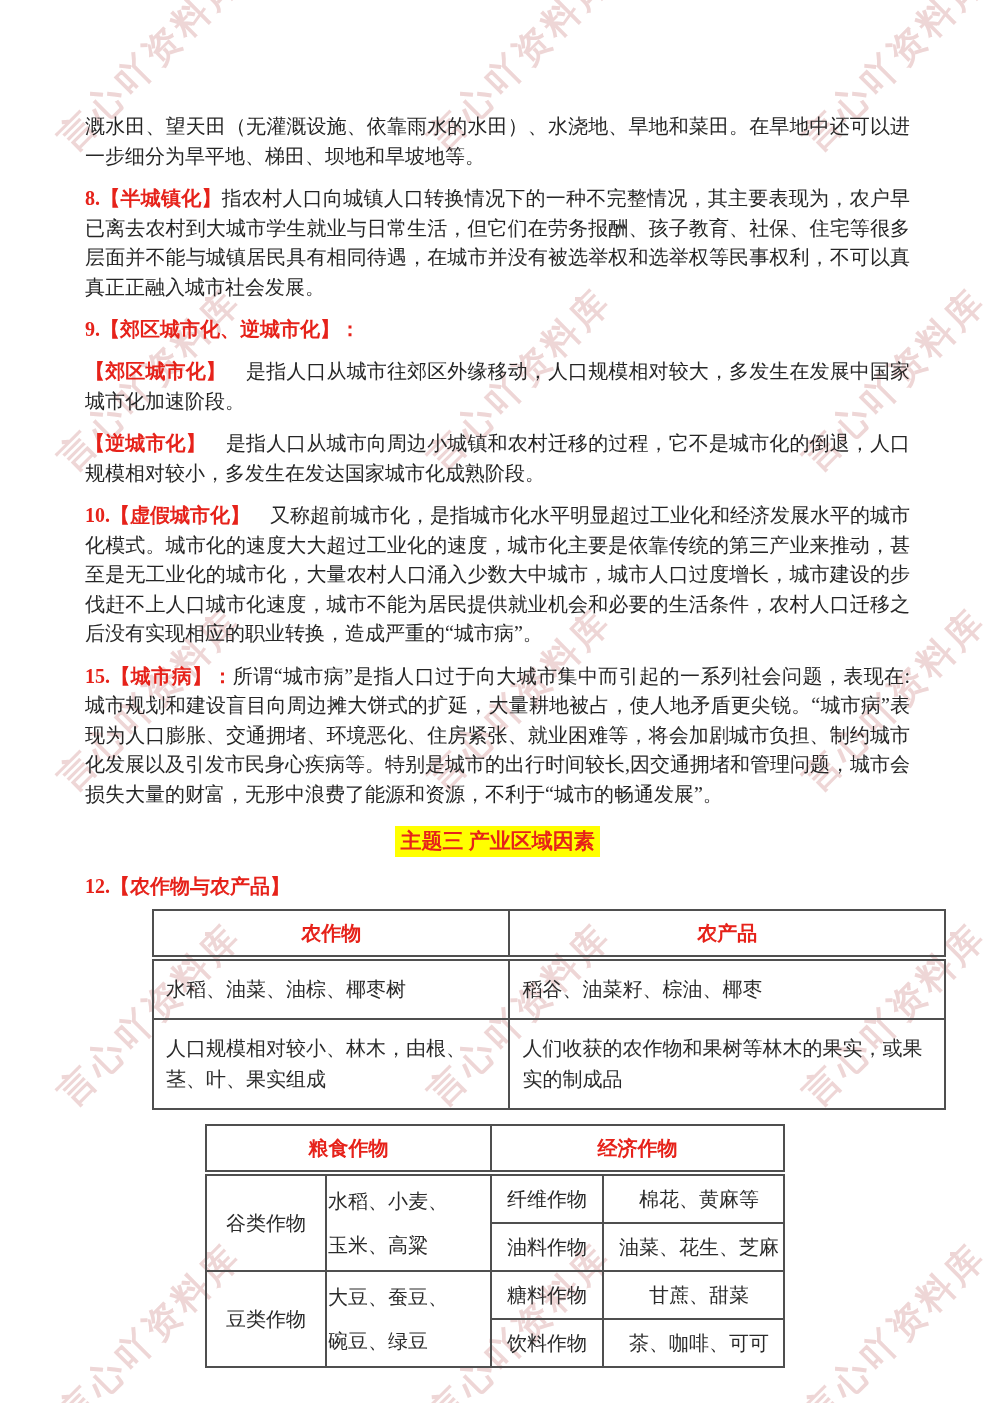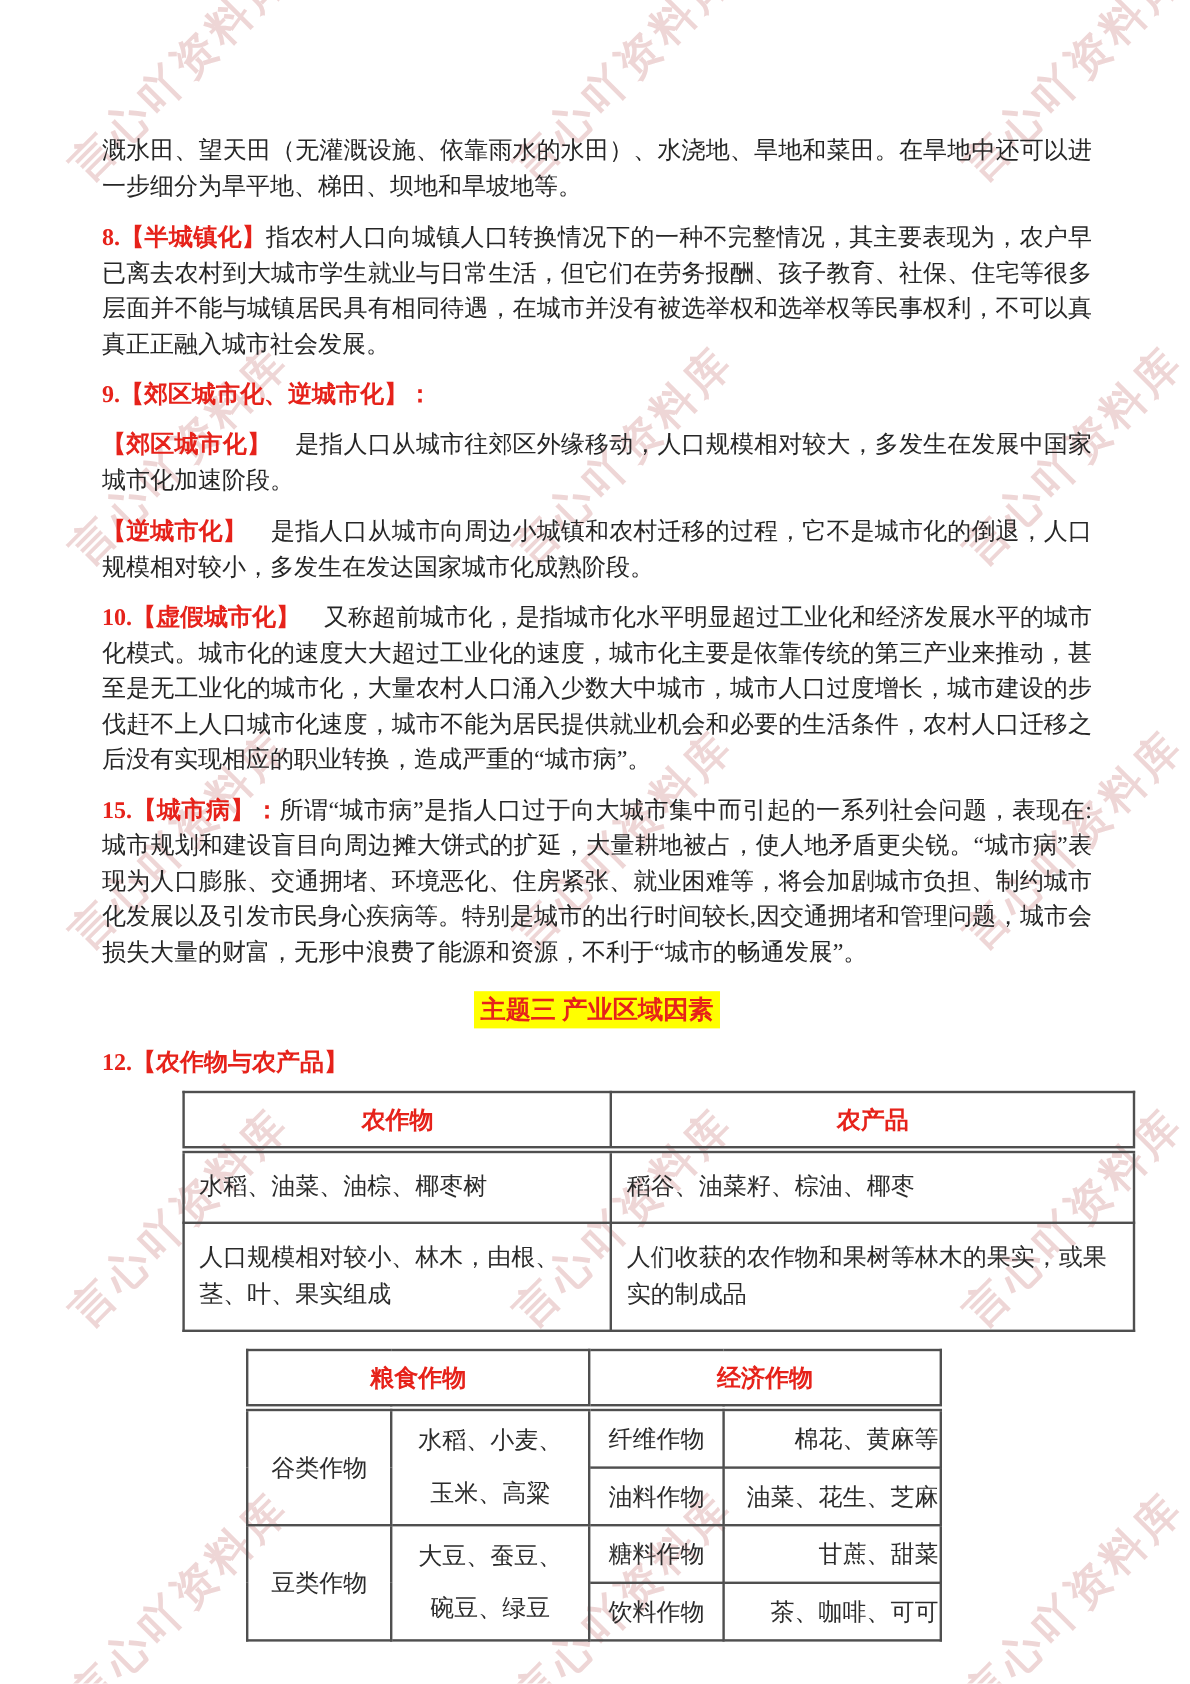--- a/index.html
+++ b/index.html
@@ -41,24 +41,24 @@
   th,td{border:2px solid var(--border-col);font-size:20px;color:#2b2b2b;}
   th{
     color:var(--accent-red);font-weight:bold;text-align:center;
     height:42px;border-bottom:6px double var(--border-col);
   }
   .tbl-crops{margin-left:67px;width:794px;margin-bottom:14px;}
   .tbl-crops td{padding:13px 12px;line-height:31px;text-align:left;vertical-align:middle;}
   .tbl-grain{margin-left:120px;width:578px;}
   .tbl-grain td{vertical-align:middle;}
   .tbl-grain td.cat{text-align:center;}
-  .tbl-grain td.items{text-align:center;margin-top:30px;}
+  .tbl-grain td.items{text-align:left;margin-top:30px;}
   .tbl-grain td.items div{line-height:44px;}
   .tbl-grain td.type{text-align:center;height:44px;}
-  .tbl-grain td.ex{text-align:right;padding-left:12px;height:44px;}
+  .tbl-grain td.ex{text-align:center;padding-left:12px;height:44px;}
 </style>
 </head>
 <body>
 
 <div class="wm-layer">
     <span class="wm" style="left: 150px; top: 60px;">言心吖资料库</span>
     <span class="wm" style="left: 150px; top: 380px;">言心吖资料库</span>
     <span class="wm" style="left: 150px; top: 700px;">言心吖资料库</span>
     <span class="wm" style="left: 150px; top: 1015px;">言心吖资料库</span>
     <span class="wm" style="left: 150px; top: 1335px;">言心吖资料库</span>

